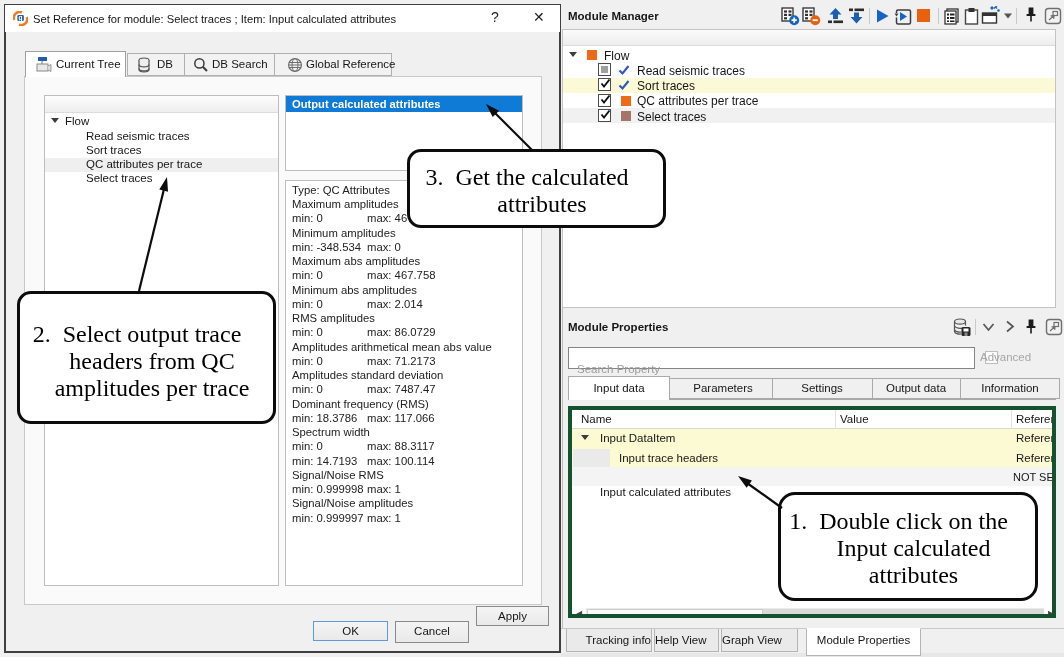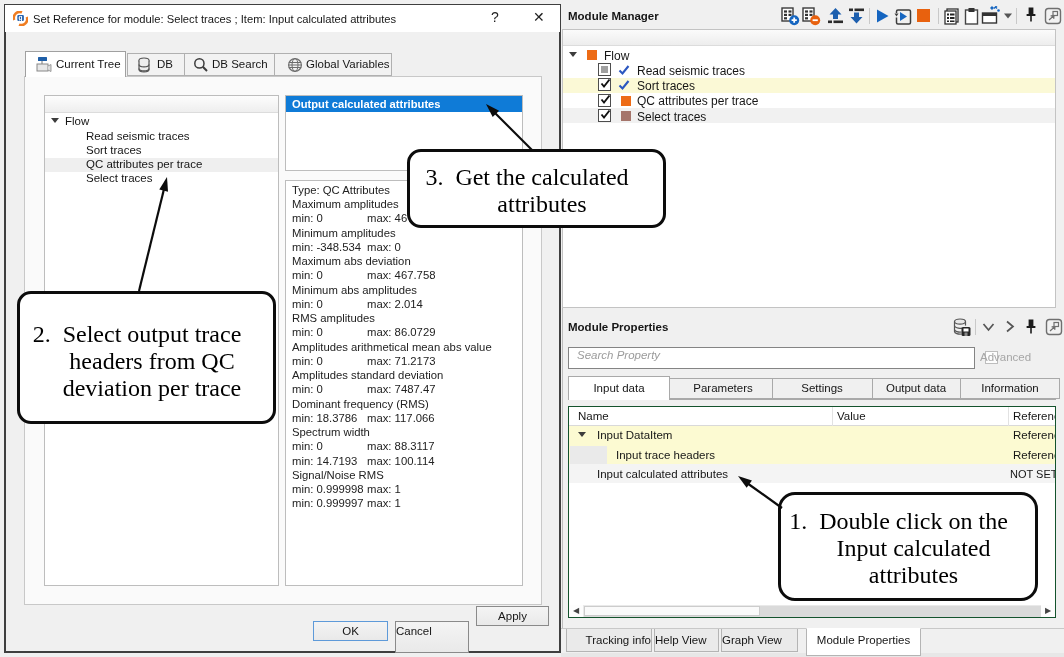--- a/index.html
+++ b/index.html
@@ -157,53 +157,53 @@
  <rect x="2.6" y="8" width="8.8" height="2" fill="#1c1c1c"></rect>
  <rect x="6.2" y="10" width="1.6" height="5.5" fill="#1c1c1c"></rect>
 </svg>
 <svg class="a" style="left:1045px;top:318px" width="18" height="18" viewBox="0 0 18 18">
  <rect x="1.5" y="1.5" width="15" height="15" rx="3" fill="#f2f2f2" stroke="#6f6f6f" stroke-width="1.4"></rect>
  <rect x="9" y="4.5" width="4.5" height="4" fill="none" stroke="#6f6f6f" stroke-width="1.2"></rect>
  <path d="M5 13 L10 8.5 M10 8.5 l-3.4 0.3 M10 8.5 l-0.3 3.4" stroke="#6f6f6f" stroke-width="1.2" fill="none"></path>
 </svg>
 
 <div class="a" style="left:568px;top:347px;width:407px;height:22px;background:#fff;border:1px solid #848484"></div>
-<div class="a" style="left:577px;top:349px;font-style:italic;color:#9b9b9b">Search Property</div>
+<div class="a" style="left:577px;top:363px;color:#9b9b9b">Search Property</div>
 <div class="a" style="left:985px;top:351px;width:13px;height:13px;background:#fdfdfd;border:1px solid #bdbdbd"></div>
 <div class="a" style="left:980px;top:351px;color:#a6a6a6">Advanced</div>
 
 <div class="a" style="left:568px;top:399px;width:488px;height:1px;background:#a9a9a9"></div>
 <div class="a" style="left:670px;top:378px;width:390px;height:21px;background:#f0f0f0;border:1px solid #a9a9a9;border-left:none"></div>
 <div class="a" style="left:772px;top:378px;width:1px;height:21px;background:#a9a9a9"></div>
 <div class="a" style="left:872px;top:378px;width:1px;height:21px;background:#a9a9a9"></div>
 <div class="a" style="left:960px;top:378px;width:1px;height:21px;background:#a9a9a9"></div>
 <div class="a" style="left:568px;top:376px;width:102px;height:24px;background:#fff;border:1px solid #a9a9a9;border-bottom:none"></div>
 <div class="a" style="left:568px;top:376px;width:102px;height:24px;line-height:24px;text-align:center">Input data</div>
 <div class="a" style="left:672px;top:378px;width:102px;height:21px;line-height:21px;text-align:center">Parameters</div>
 <div class="a" style="left:772px;top:378px;width:100px;height:21px;line-height:21px;text-align:center">Settings</div>
 <div class="a" style="left:872px;top:378px;width:88px;height:21px;line-height:21px;text-align:center">Output data</div>
 <div class="a" style="left:960px;top:378px;width:100px;height:21px;line-height:21px;text-align:center">Information</div>
 
-<div class="a" style="left:568px;top:406px;width:488px;height:212px;background:#fff;border:1px solid #14532d;overflow:hidden">
+<div class="a" style="left:568px;top:406px;width:488px;height:212px;background:#fff;border:4px solid #14532d;overflow:hidden">
   <div class="a" style="left:0;top:0;width:486px;height:18.5px;border-bottom:1px solid #d9d9d9"></div>
   <div class="a" style="left:263px;top:0;width:1px;height:18.5px;background:#e2e2e2"></div>
   <div class="a" style="left:439px;top:0;width:1px;height:18.5px;background:#e2e2e2"></div>
   <div class="a" style="left:9px;top:2.5px">Name</div>
   <div class="a" style="left:268px;top:2.5px">Value</div>
   <div class="a" style="left:444px;top:2.5px">Reference</div>
   <div class="a" style="left:0;top:18.5px;width:486px;height:19.5px;background:#fcfad2"></div>
   <div class="a" style="left:0;top:38px;width:486px;height:19px;background:#fcfad2"></div>
   <div class="a" style="left:1px;top:38.5px;width:37px;height:18px;background:#eaeaea"></div>
   <div class="a" style="left:0;top:57px;width:486px;height:19px;background:#f4f4f4"></div>
   <div class="tri" style="left:9px;top:25px"></div>
   <div class="a" style="left:28px;top:22px">Input DataItem</div>
   <div class="a" style="left:444px;top:22px">Reference</div>
   <div class="a" style="left:47px;top:41.5px">Input trace headers</div>
   <div class="a" style="left:444px;top:41.5px">Reference</div>
-  <div class="a" style="left:28px;top:61px">Input calculated attributes</div>
+  <div class="a" style="left:28px;top:76px">Input calculated attributes</div>
   <div class="a" style="left:441px;top:61px;font-size:11px">NOT SET</div>
 
   <div class="a" style="left:0;top:198px;width:486px;height:12px;background:#e9e9e9"></div>
   <div class="a" style="left:15px;top:199px;width:458px;height:11px;background:#dadada"></div>
   <div class="a" style="left:15px;top:199px;width:176px;height:10px;background:#fafafa;border:1px solid #cccccc"></div>
   <div class="a" style="left:0px;top:198px;width:14px;height:12px;background:#fdfdfd;color:#444;font-size:8px;line-height:12px;text-align:center">◀</div>
   <div class="a" style="left:472px;top:198px;width:14px;height:12px;background:#fdfdfd;color:#444;font-size:8px;line-height:12px;text-align:center">▶</div>
 </div>
 
 <div class="a" style="left:561px;top:628px;width:503px;height:1px;background:#c8c8c8"></div>
@@ -246,21 +246,21 @@
 <svg class="a" style="left:193px;top:57px" width="16" height="16" viewBox="0 0 16 16">
  <circle cx="6.4" cy="6.4" r="4.6" fill="none" stroke="#3c3c3c" stroke-width="1.5"></circle>
  <path d="M9.8 9.8 L14 14" stroke="#3c3c3c" stroke-width="2"></path>
 </svg>
 <div class="a" style="left:212px;top:58px">DB Search</div>
 <svg class="a" style="left:287px;top:57px" width="16" height="16" viewBox="0 0 16 16">
  <circle cx="8" cy="8" r="6.4" fill="none" stroke="#6d6d6d" stroke-width="1.2"></circle>
  <ellipse cx="8" cy="8" rx="3" ry="6.4" fill="none" stroke="#6d6d6d" stroke-width="1"></ellipse>
  <path d="M1.8 5.5 h12.4 M1.6 8 h12.8 M1.8 10.5 h12.4" stroke="#6d6d6d" stroke-width="1" fill="none"></path>
 </svg>
-<div class="a" style="left:306px;top:58px">Global Variables</div>
+<div class="a" style="left:306px;top:58px">Global Reference</div>
 
 <div class="a" style="left:44px;top:95px;width:235px;height:491px;background:#fff;border:1px solid #bdbdbd"></div>
 <div class="a" style="left:45px;top:96px;width:233px;height:17px;background:linear-gradient(#fdfdfd,#eeeeee);border-bottom:1px solid #dcdcdc"></div>
 <div class="a" style="left:45px;top:158px;width:233px;height:14px;background:#efefef"></div>
 <div class="tri" style="left:51px;top:118px"></div>
 <div class="a" style="left:65px;top:115px">Flow</div>
 <div class="a" style="left:86px;top:130px">Read seismic traces</div>
 <div class="a" style="left:86px;top:144px">Sort traces</div>
 <div class="a" style="left:86px;top:158px">QC attributes per trace</div>
 <div class="a" style="left:86px;top:172px">Select traces</div>
@@ -269,48 +269,49 @@
 <div class="a" style="left:286px;top:96px;width:236px;height:15.5px;background:#0f7bd7"></div>
 <div class="a" style="left:292px;top:98px;color:#fff;font-weight:bold;font-size:11.2px">Output calculated attributes</div>
 
 <div class="a" style="left:285px;top:180px;width:238px;height:406px;background:#fff;border:1px solid #bdbdbd"></div>
 <div class="a" style="left:292px;top:182.9px;line-height:14.25px;color:#222;font-size:11.3px" id="attrs">
 <div>Type: QC Attributes</div>
 <div>Maximum amplitudes</div>
 <div><span>min: 0</span><span class="mx">max: 467.758</span></div>
 <div>Minimum amplitudes</div>
 <div><span>min: -348.534</span><span class="mx">max: 0</span></div>
-<div>Maximum abs deviation</div>
+<div>Maximum abs amplitudes</div>
 <div><span>min: 0</span><span class="mx">max: 467.758</span></div>
 <div>Minimum abs amplitudes</div>
 <div><span>min: 0</span><span class="mx">max: 2.014</span></div>
 <div>RMS amplitudes</div>
 <div><span>min: 0</span><span class="mx">max: 86.0729</span></div>
 <div>Amplitudes arithmetical mean abs value</div>
 <div><span>min: 0</span><span class="mx">max: 71.2173</span></div>
 <div>Amplitudes standard deviation</div>
 <div><span>min: 0</span><span class="mx">max: 7487.47</span></div>
 <div>Dominant frequency (RMS)</div>
 <div><span>min: 18.3786</span><span class="mx">max: 117.066</span></div>
 <div>Spectrum width</div>
 <div><span>min: 0</span><span class="mx">max: 88.3117</span></div>
 <div><span>min: 14.7193</span><span class="mx">max: 100.114</span></div>
 <div>Signal/Noise RMS</div>
 <div><span>min: 0.999998</span><span class="mx">max: 1</span></div>
+<div>Signal/Noise amplitudes</div>
 <div><span>min: 0.999997</span><span class="mx">max: 1</span></div>
 </div>
 
 <div class="a" style="left:313px;top:621px;width:75px;height:20px;background:linear-gradient(#f4f4f4,#e9e9e9);border:1px solid #5e9ad9;text-align:center;line-height:19px">OK</div>
-<div class="a" style="left:395px;top:621px;width:74px;height:32px;background:linear-gradient(#f4f4f4,#e9e9e9);border:1px solid #8a8a8a;text-align:left;line-height:19px">Cancel</div>
+<div class="a" style="left:395px;top:621px;width:74px;height:22px;background:linear-gradient(#f4f4f4,#e9e9e9);border:1px solid #8a8a8a;text-align:center;line-height:19px">Cancel</div>
 <div class="a" style="left:476px;top:606px;width:73px;height:20px;background:linear-gradient(#f4f4f4,#e9e9e9);border:1px solid #8a8a8a;text-align:center;line-height:19px">Apply</div>
 
 <div class="callout" style="left:17px;top:291px;width:259px;height:133px;border-radius:14px;font-size:24px;line-height:26.8px;padding-left:11px;padding-top:8px">
 <div><span class="ln">Select output trace<span class="num">2.</span></span></div>
     <div>headers from QC</div>
-    <div>deviation per trace</div>
+    <div>amplitudes per trace</div>
 </div>
 <div class="callout" style="left:407px;top:149px;width:259px;height:79px;border-radius:14px;font-size:24px;line-height:27px;padding-left:11px;padding-top:4px">
 <div><span class="ln">Get the calculated<span class="num">3.</span></span></div>
     <div>attributes</div>
 </div>
 <div class="callout" style="left:778px;top:492px;width:260px;height:109px;border-radius:17px;font-size:24px;line-height:26.8px;padding-left:11px;padding-top:4px">
 <div><span class="ln">Double click on the<span class="num">1.</span></span></div>
     <div>Input calculated</div>
     <div>attributes</div>
 </div>

